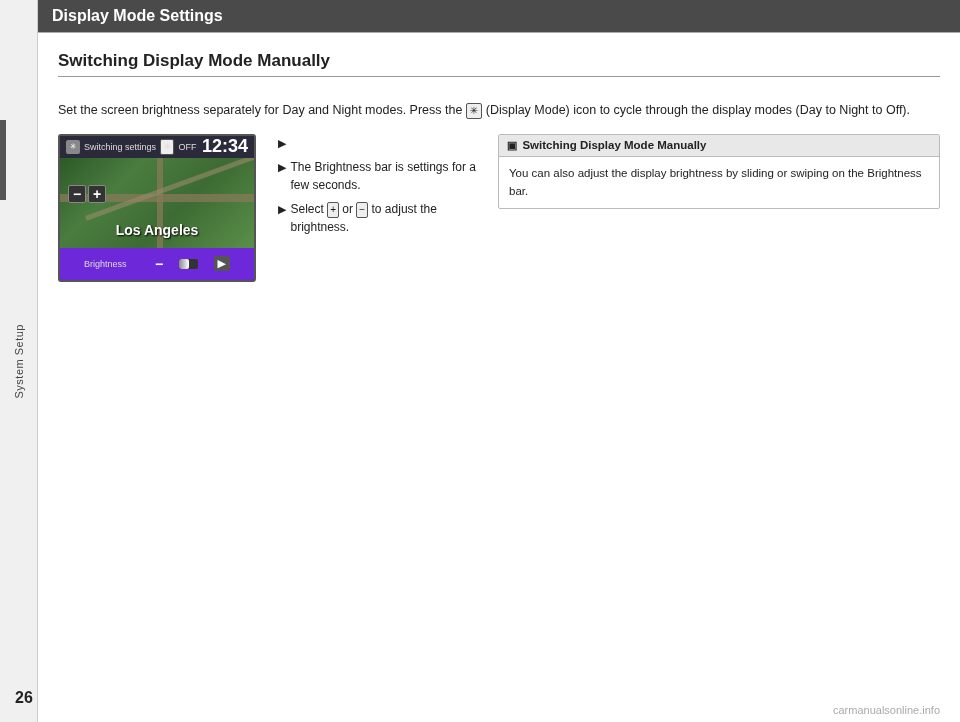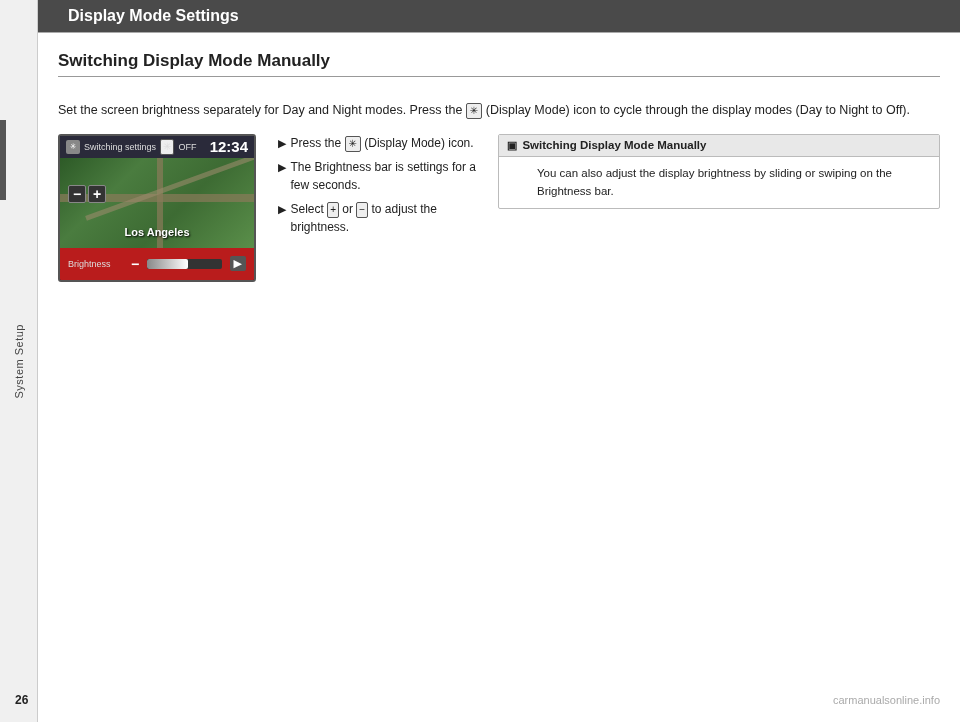--- a/index.html
+++ b/index.html
@@ -50,21 +50,21 @@
       left: 38px;
       top: 0;
       right: 0;
       bottom: 0;
     }
 
     
     .header-bar {
       background: #4a4a4a;
       color: #fff;
-      padding: 7px 30px;
+      padding: 7px 14px;
       font-size: 16px;
       font-weight: bold;
       margin-bottom: 0;
     }
     .header-line {
       border-bottom: 1px solid #aaa;
       margin-bottom: 0;
     }
 
     
@@ -133,21 +133,21 @@
       height: 14px;
       background: #888;
       border-radius: 2px;
       display: flex;
       align-items: center;
       justify-content: center;
       font-size: 8px;
       color: #fff;
     }
     .screen-time {
-      font-size: 15px;
+      font-size: 18px;
       font-weight: bold;
       color: #fff;
     }
 
     
     .map-area {
       width: 100%;
       height: 90px;
       background: linear-gradient(135deg, #2d5a27 0%, #4a7c3f 30%, #3d6b33 60%, #5a8f4a 100%);
       position: relative;
@@ -180,21 +180,21 @@
       background: #9a8a6a;
       opacity: 0.6;
       transform: rotate(-20deg);
     }
     .map-city-label {
       position: absolute;
       bottom: 10px;
       left: 50%;
       transform: translateX(-50%);
       color: #fff;
-      font-size: 11px;
+      font-size: 14px;
       font-weight: bold;
       text-shadow: 1px 1px 2px #000;
       white-space: nowrap;
     }
     .map-minus-btn {
       position: absolute;
       left: 8px;
       top: 30%;
       width: 18px;
       height: 18px;
@@ -220,26 +220,26 @@
       display: flex;
       align-items: center;
       justify-content: center;
       color: #fff;
       font-size: 14px;
       font-weight: bold;
     }
 
     
     .brightness-bottom {
-      background: #b91c1c;
+      background: #6d28d9;
       height: 32px;
       display: flex;
       align-items: center;
-      padding: 0 8px;
-      gap: 8px;
+      padding: 0 24px;
+      gap: 16px;
     }
     .brightness-label {
       color: #ddd;
       font-size: 9px;
       flex: 0 0 auto;
       width: 55px;
     }
     .brightness-minus {
       color: #fff;
       font-size: 14px;
@@ -338,21 +338,20 @@
       font-size: 11px;
     }
     .note-body {
       padding: 8px 10px;
       font-size: 11.5px;
       line-height: 1.55;
       color: #222;
     }
     .note-body p {
       margin-bottom: 8px;
-      margin-left: 28px;
     }
     .note-body p:last-child {
       margin-bottom: 0;
     }
     .ref-link {
       font-weight: bold;
     }
     .ref-icon {
       display: inline-block;
       border: 1px solid #555;
@@ -362,29 +361,29 @@
       background: #ddd;
       vertical-align: middle;
       margin-right: 2px;
     }
 
     
     .page-number {
       position: absolute;
       bottom: 15px;
       left: 15px;
-      font-size: 12px;
+      font-size: 16px;
       font-weight: bold;
       color: #222;
     }
 
     
     .watermark {
       position: absolute;
-      bottom: 16px;
+      bottom: 6px;
       right: 20px;
       font-size: 11px;
       color: #aaa;
     }
   </style>
 </head>
 <body>
 
 <div class="sidebar">
   <div class="sidebar-bar"></div>
@@ -439,23 +438,20 @@
             </div>
             <span class="brightness-btn-right">▶</span>
           </div>
         </div>
       </div>
 
       <div class="middle-col">
         <div class="steps">
           <div class="step-item">
             <span class="arrow">▶</span>
-            <span class="step-text">
-              Press the <span class="icon-sun">✳</span> (Display Mode) icon.
-            </span>
           </div>
           <div class="step-item">
             <span class="arrow">▶</span>
             <span class="step-text">
               The Brightness bar is settings for a few seconds.
             </span>
           </div>
           <div class="step-item">
             <span class="arrow">▶</span>
             <span class="step-text">

